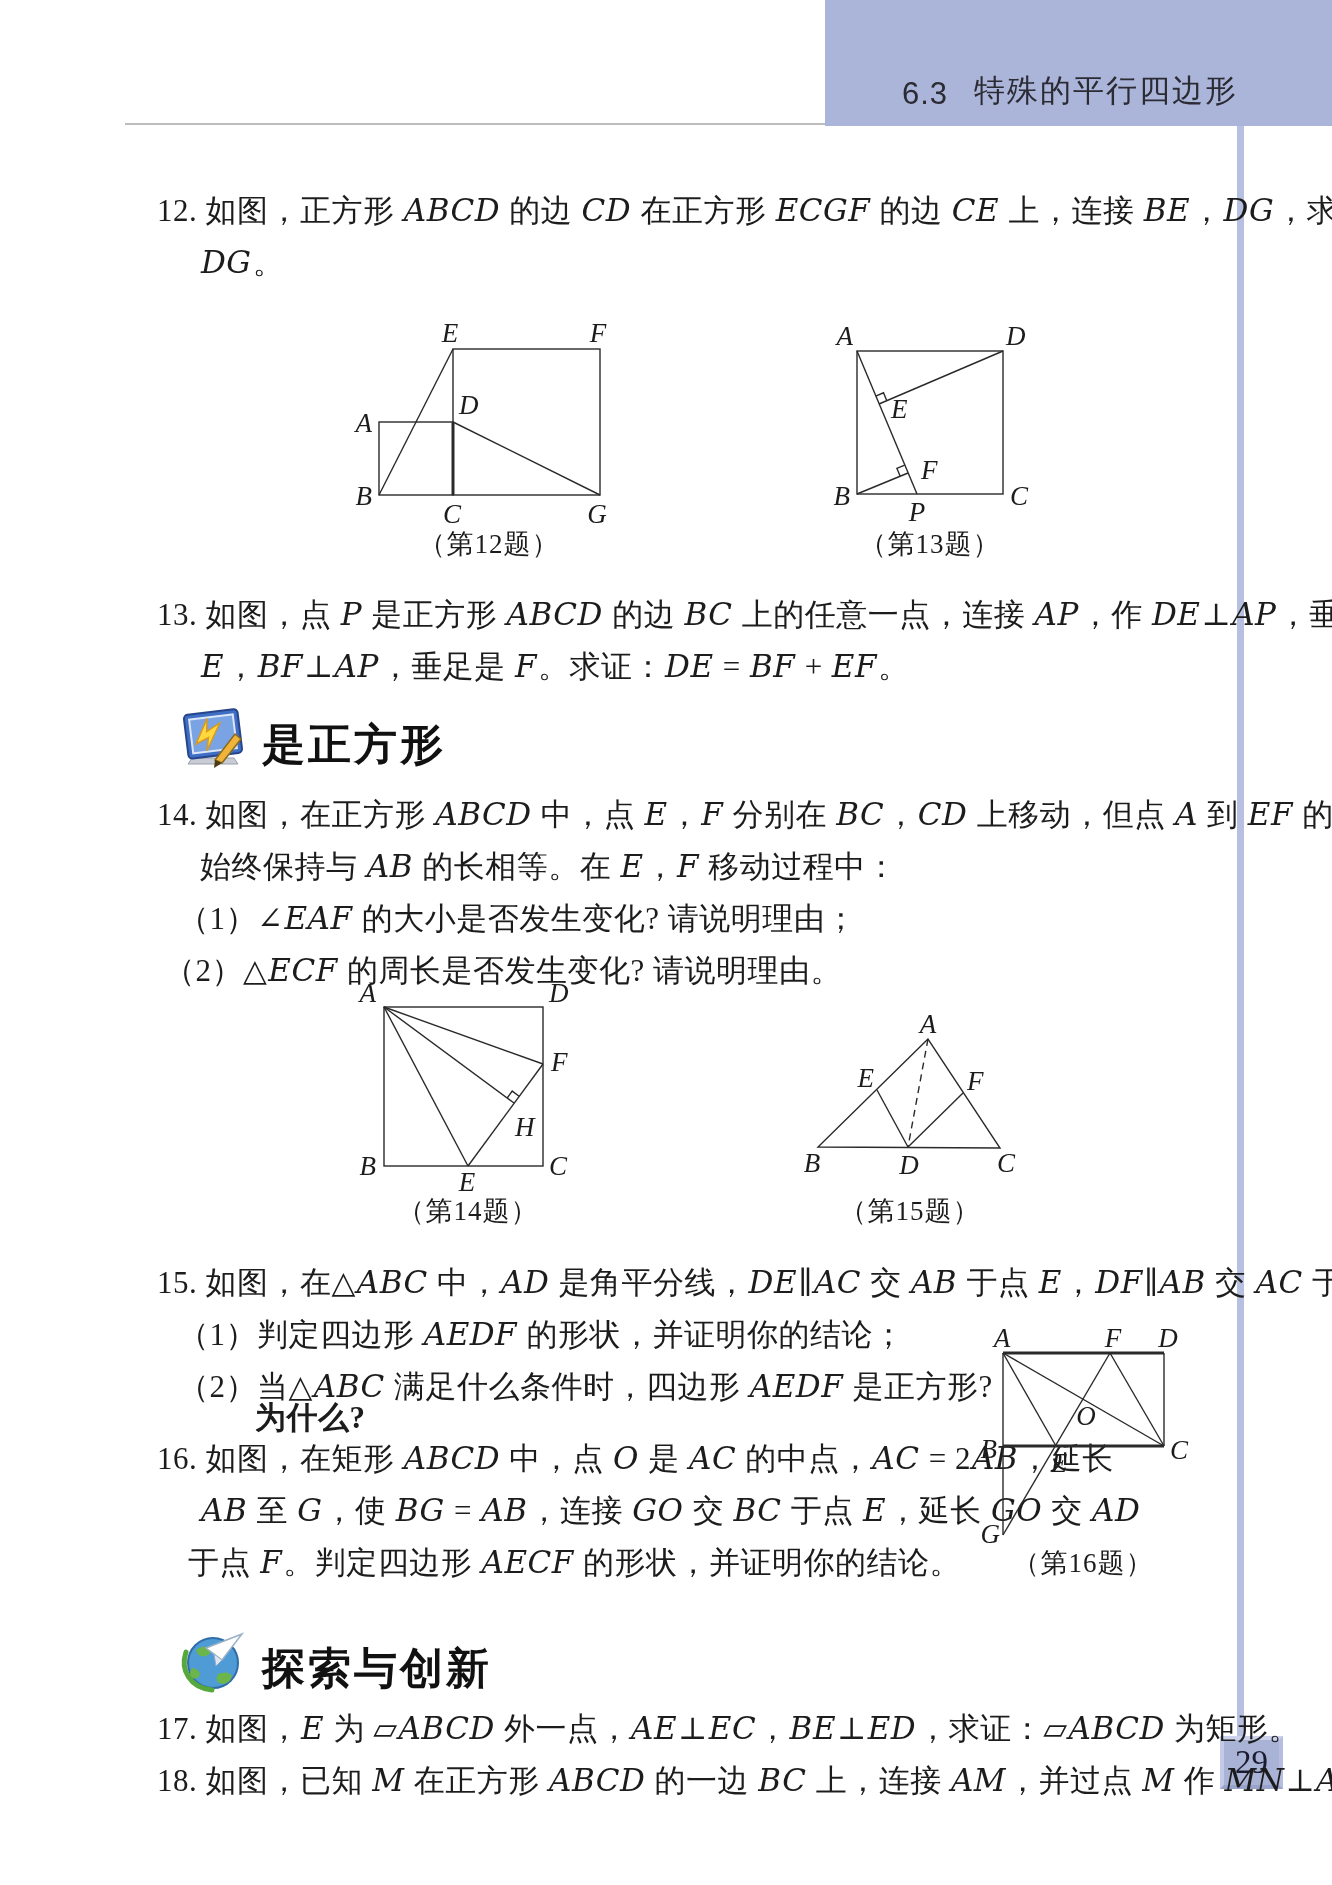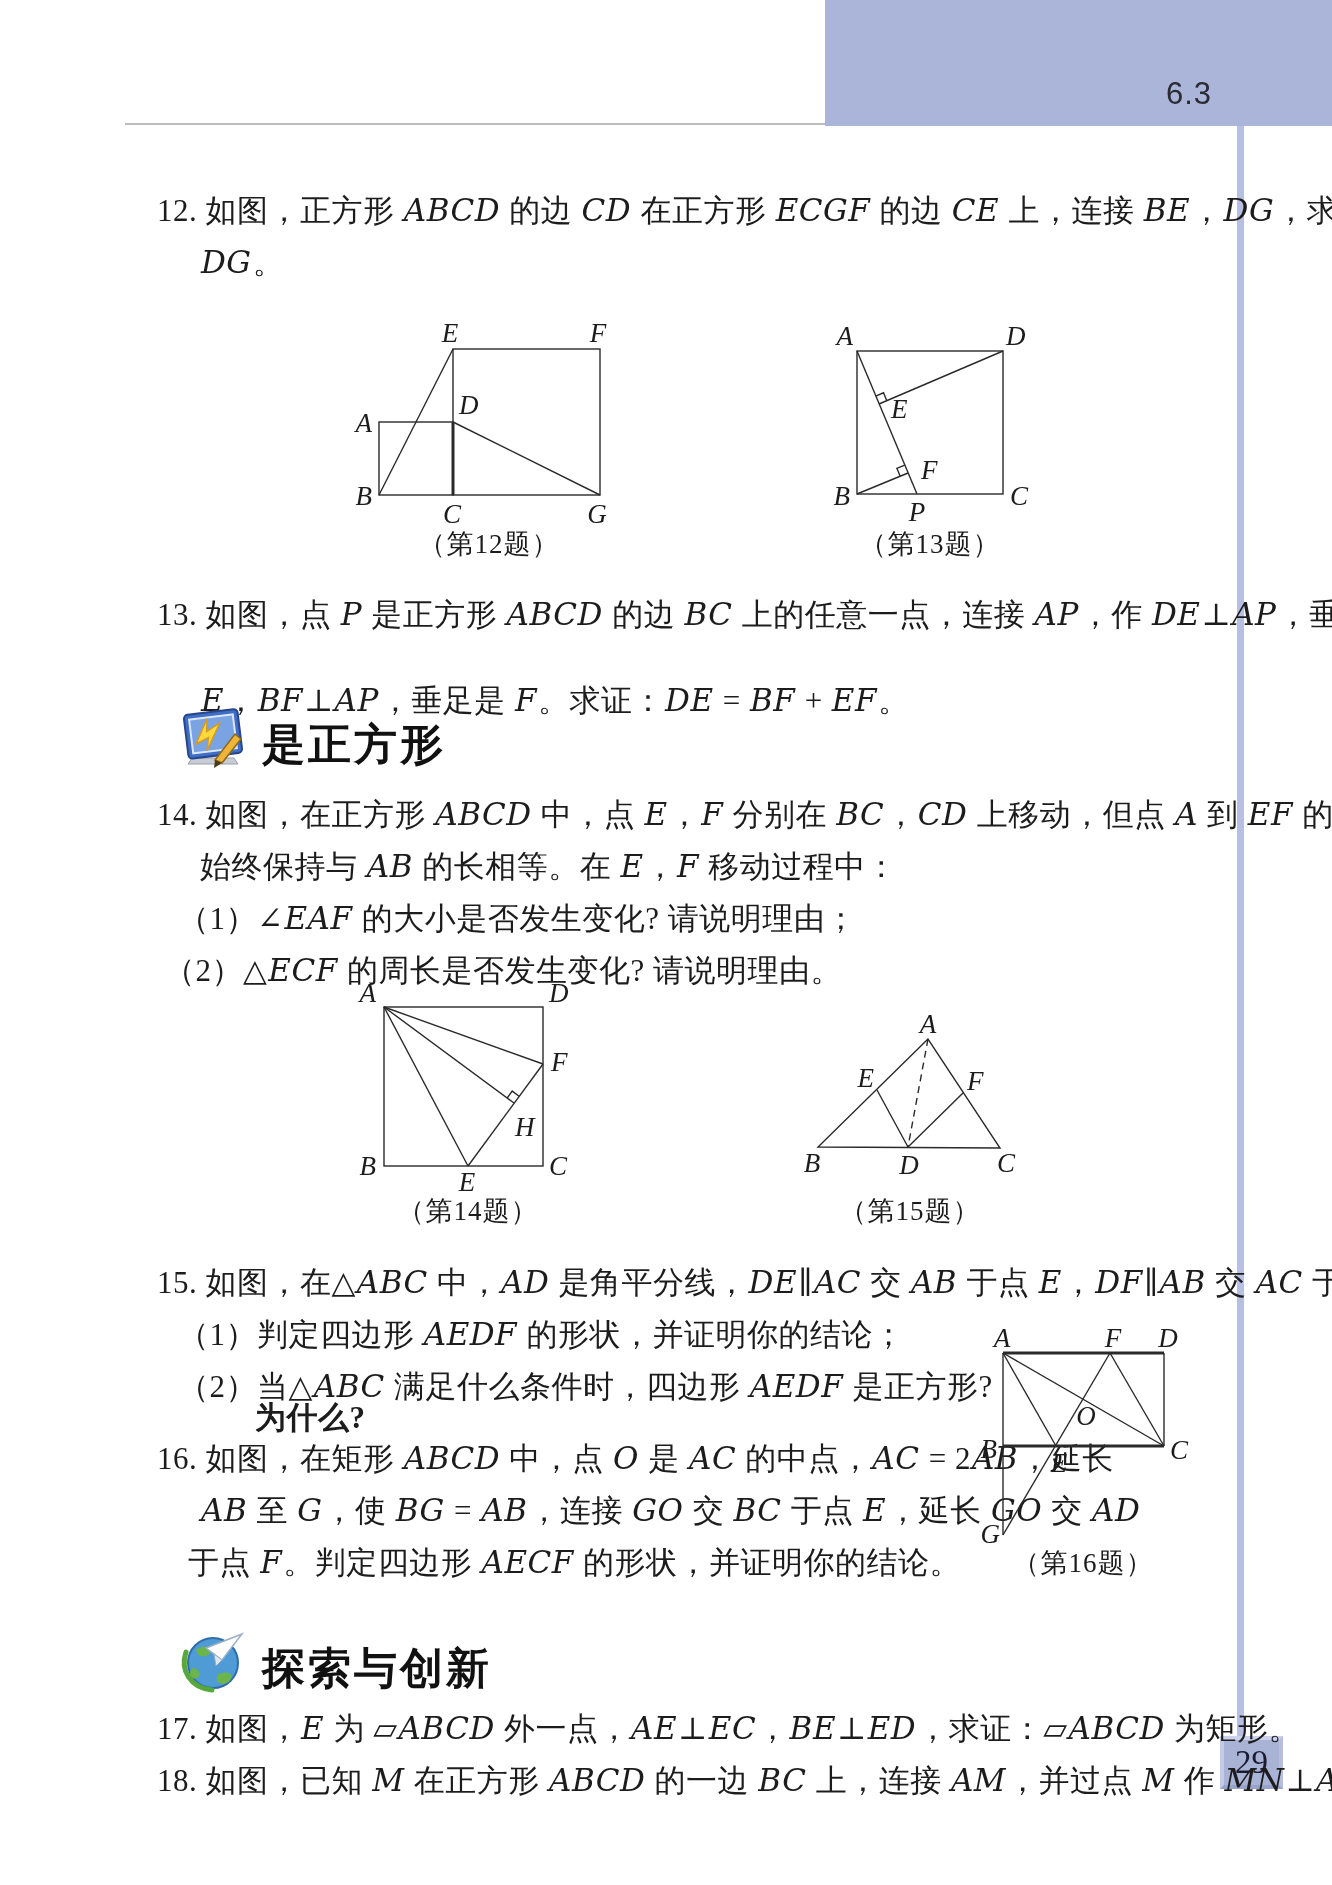--- a/index.html
+++ b/index.html
@@ -34,20 +34,21 @@
   .geo{stroke:#2a2a2a;stroke-width:1.4;fill:none;stroke-linejoin:miter;stroke-linecap:butt;}
   .geo-bold{stroke:#2a2a2a;stroke-width:3;fill:none;}
   .lbl{font-family:"Liberation Serif","DejaVu Serif",serif;font-style:italic;font-size:27px;fill:#1c1c1c;}
   .cap{font-family:"Liberation Serif","DejaVu Serif",serif;font-size:27px;fill:#1c1c1c;letter-spacing:1px;}
 </style>
 </head>
 <body>
 
 <div class="band">
   <span class="chap">6.3</span>
+  <span class="ttl">特殊的平行四边形</span>
 </div>
 <div class="rule"></div>
 <div class="strip"></div>
 <div class="badge">
   <span>29</span>
 </div>
 
 <div class="line" style="left:157px;top:190px;">12. 如图，正方形 <i>ABCD</i> 的边 <i>CD</i> 在正方形 <i>ECGF</i> 的边 <i>CE</i> 上，连接 <i>BE</i>，<i>DG</i>，求证： =</div>
 <div class="line" style="left:200px;top:242px;"><i>DG</i>。</div>
 
@@ -78,21 +79,21 @@
   <text class="lbl" x="1006" y="345" text-anchor="start">D</text>
   <text class="lbl" x="850" y="505" text-anchor="end">B</text>
   <text class="lbl" x="1010" y="505" text-anchor="start">C</text>
   <text class="lbl" x="917" y="521" text-anchor="middle">P</text>
   <text class="lbl" x="891" y="418" text-anchor="start">E</text>
   <text class="lbl" x="921" y="479" text-anchor="start">F</text>
   <text class="cap" x="930" y="553" text-anchor="middle">（第13题）</text>
 </svg>
 
 <div class="line" style="left:157px;top:594px;">13. 如图，点 <i>P</i> 是正方形 <i>ABCD</i> 的边 <i>BC</i> 上的任意一点，连接 <i>AP</i>，作 <i>DE</i>⊥<i>AP</i>，垂足是</div>
-<div class="line" style="left:200px;top:680px;"><i>E</i>，<i>BF</i>⊥<i>AP</i>，垂足是 <i>F</i>。求证：<i>DE</i> = <i>BF</i> + <i>EF</i>。</div>
+<div class="line" style="left:200px;top:646px;"><i>E</i>，<i>BF</i>⊥<i>AP</i>，垂足是 <i>F</i>。求证：<i>DE</i> = <i>BF</i> + <i>EF</i>。</div>
 
 <svg class="fig" style="left:178px;top:702px;" width="70" height="70" viewBox="0 0 70 70">
   <polygon points="14,56 56,56 60,62 10,62" fill="#c9ccd4" stroke="#9aa0ac" stroke-width="1"></polygon>
   <g transform="rotate(-7 34 32)">
     <rect x="8" y="10" width="54" height="44" rx="4" fill="#3f6fc4" stroke="#27458c" stroke-width="2"></rect>
     <rect x="13" y="15" width="44" height="34" fill="#7aa3e4" stroke="#dce6f8" stroke-width="2"></rect>
     <polygon points="17,40 31,16 29,29 43,22 27,48 30,35" fill="#ffd83d" stroke="#d99a1f" stroke-width="1.5"></polygon>
   </g>
   <g>
     <polygon points="37,58 57,32 63,37 44,61" fill="#f0b43a" stroke="#8a6a20" stroke-width="1.5"></polygon>

